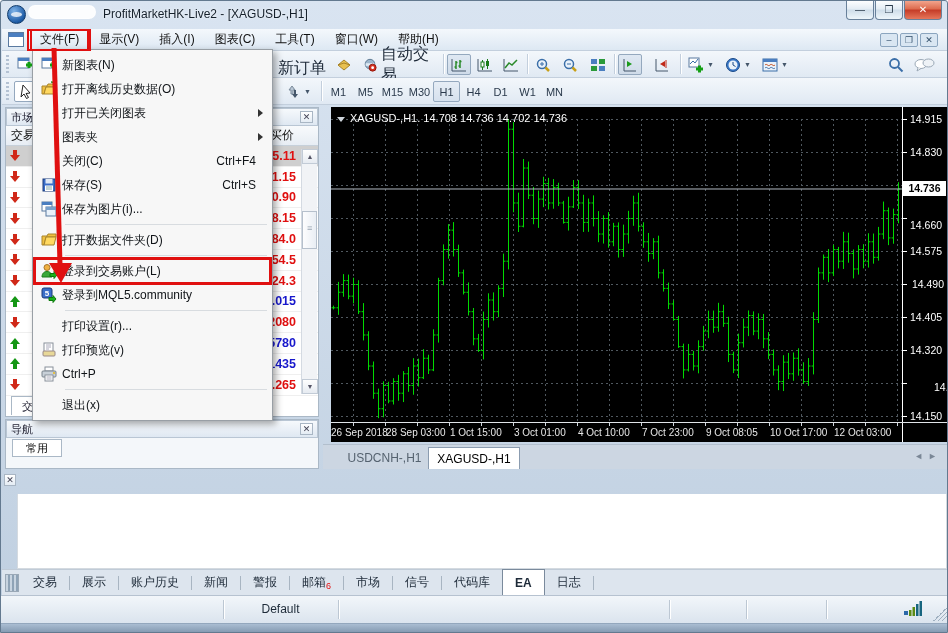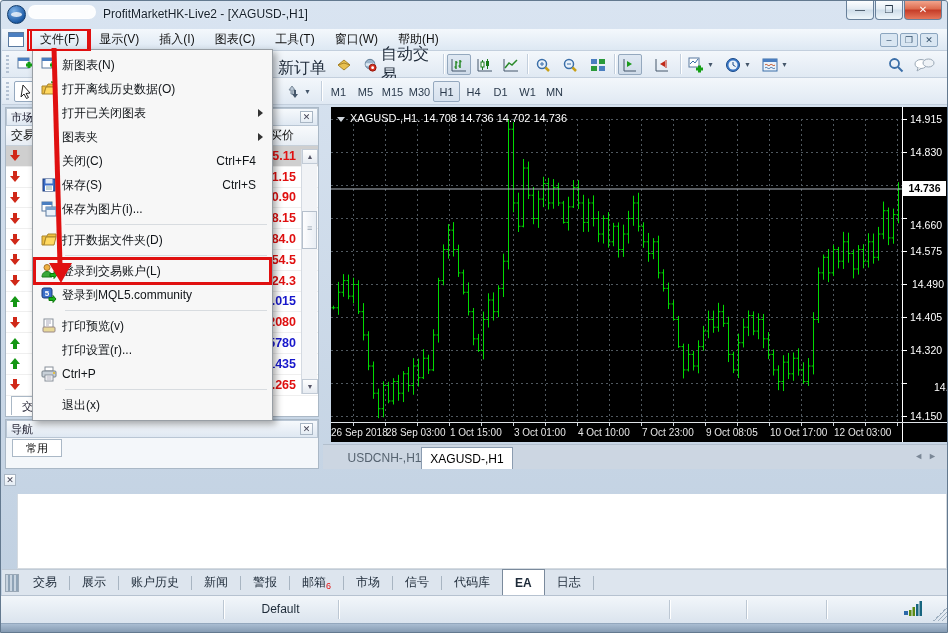--- a/index.html
+++ b/index.html
@@ -804,21 +804,21 @@
       <div class="t-label" style="left: 247px;">4 Oct 10:00</div>
       <div class="t-label" style="left: 311px;">7 Oct 23:00</div>
       <div class="t-label" style="left: 375px;">9 Oct 08:05</div>
       <div class="t-label" style="left: 439px;">10 Oct 17:00</div>
       <div class="t-label" style="left: 503px;">12 Oct 03:00</div>
     </div>
   <div class="abs chart-tabs">
     <div class="ctab" style="left:14px;width:95px;">
       <span>USDCNH-,H1</span>
     </div>
-    <div class="ctab active" style="left:98px;width:92px;">
+    <div class="ctab active" style="left:105px;width:92px;">
       <span>XAGUSD-,H1</span>
     </div>
     <div class="ctab-arrows">◄&nbsp;&nbsp;►</div>
   </div>
 
   <div class="abs x-btn term-close">✕</div>
   <div class="abs term-body"></div>
   <div class="abs term-tabs" id="term-tabs">
       <span class="dock-icon"></span>
       <span class="ttab">交易</span>
@@ -947,32 +947,32 @@
           <svg class="icon16" viewBox="0 0 16 16">
             <rect x="1" y="1" width="10" height="10" rx="2" fill="#3a6ec8" stroke="#1a3a7a"></rect>
             <text x="6" y="9" font-size="8" fill="#fff" text-anchor="middle" font-family="sans-serif" font-weight="bold">5</text>
             <path d="M8 10.5h4v-2l3 3.5-3 3.5v-2H8z" fill="#1ab01a" stroke="#0a7a0a"></path>
           </svg>
         </span>
         <span class="mi-label">登录到MQL5.community</span>
       </div>
       <div class="menu-sep"></div>
       <div class="menu-item">
+        <span class="mi-icon"></span>
+        <span class="mi-label">打印设置(r)...</span>
+      </div>
+      <div class="menu-item">
         <span class="mi-icon">
           <svg class="icon16" viewBox="0 0 16 16">
             <rect x="3" y="1" width="9" height="11" fill="#fff" stroke="#88909a"></rect>
             <path d="M5 3h5M5 5h5M5 7h3" stroke="#aab"></path>
             <rect x="2" y="9" width="12" height="5" rx="1" fill="#e8d898" stroke="#988"></rect>
           </svg>
         </span>
         <span class="mi-label">打印预览(v)</span>
-      </div>
-      <div class="menu-item">
-        <span class="mi-icon"></span>
-        <span class="mi-label">打印设置(r)...</span>
       </div>
       <div class="menu-item">
         <span class="mi-icon">
           <svg class="icon16" viewBox="0 0 16 16">
             <rect x="4" y="1" width="8" height="4" fill="#fff" stroke="#88909a"></rect>
             <rect x="1" y="5" width="14" height="6" rx="1" fill="#c8d0d8" stroke="#78828c"></rect>
             <circle cx="13" cy="7" r="1" fill="#e8b818"></circle>
             <rect x="4" y="9" width="8" height="6" fill="#fff" stroke="#88909a"></rect>
             <path d="M5.5 11h5M5.5 13h5" stroke="#aab"></path>
           </svg>

